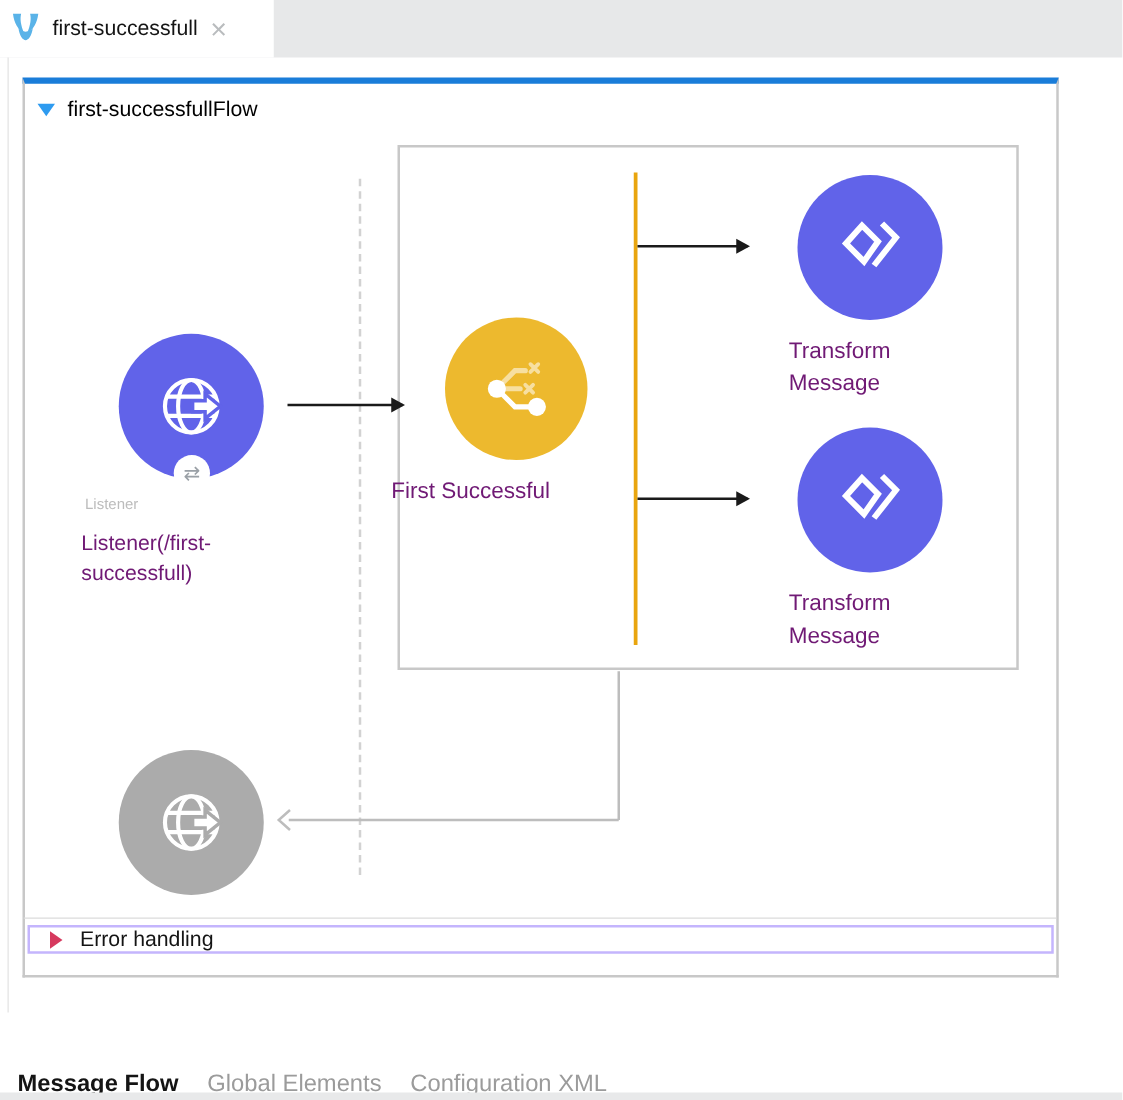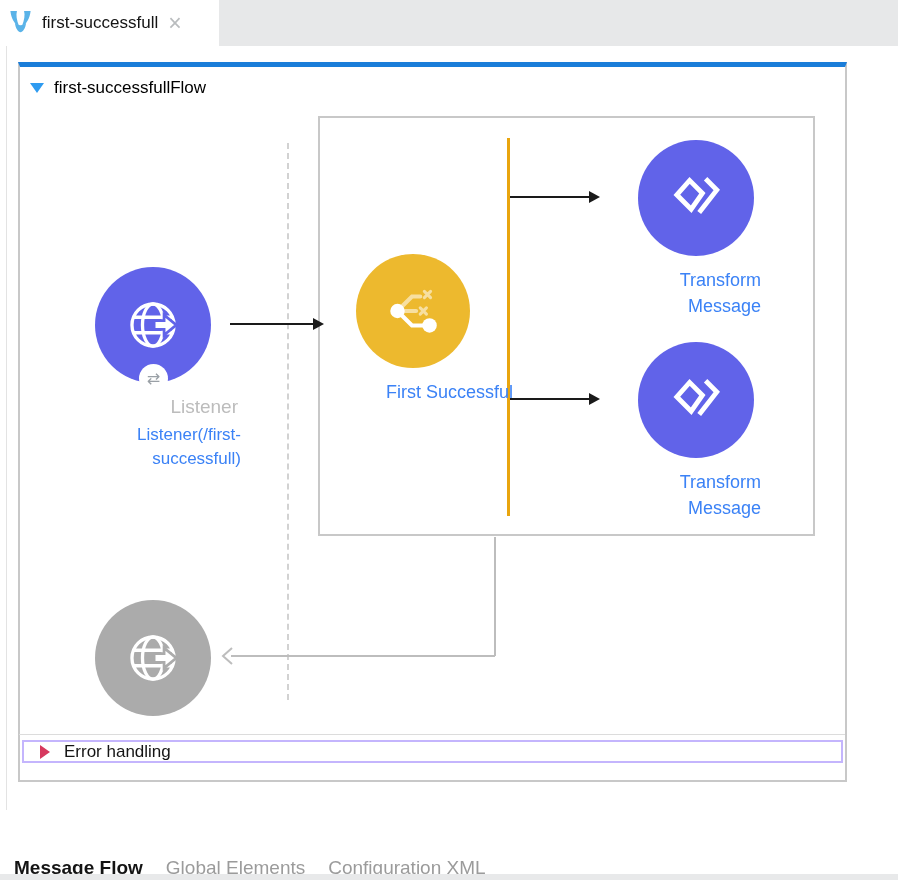--- a/index.html
+++ b/index.html
@@ -41,23 +41,23 @@
   #fs-circle       { left:356px; top:254px; width:114px; height:114px; background:#edb92e; }
   #t1-circle       { left:638px; top:140px; width:116px; height:116px; background:#6163e9; }
   #t2-circle       { left:638px; top:342px; width:116px; height:116px; background:#6163e9; }
   #ghost-circle    { left:95px; top:600px; width:116px; height:116px; background:#ababab; }
 
   #listener-badge { left:139px; top:364px; width:29px; height:29px; border-radius:50%; background:#fff;
                     display:flex; align-items:center; justify-content:center;
                     color:#9aa0a6; font-size:16px; }
 
   
-  .node-label { text-align:right; color:#3b82f6; }
-  #listener-type-label { left:68px; top:396px; width:170px; text-align:right;
-                         color:#bcbcbc; font-size:19px; }
+  .node-label { text-align:left; color:#701a75; }
+  #listener-type-label { left:68px; top:396px; width:170px; text-align:left;
+                         color:#bcbcbc; font-size:12px; }
   #listener-name { left:65px; top:423px; width:176px; font-size:17px; line-height:24px; }
   #fs-label { left:313px; top:382px; width:200px; font-size:18px; font-weight:500; }
   #t1-label { left:631px; top:267px; width:130px; font-size:18px; line-height:26px; }
   #t2-label { left:631px; top:469px; width:130px; font-size:18px; line-height:26px; }
 
   
   .arrow { height:2px; background:#1a1a1a; }
   .arrow::after { content:''; position:absolute; right:-2px; top:-5px; width:0; height:0;
                   border-top:6px solid transparent; border-bottom:6px solid transparent;
                   border-left:11px solid #1a1a1a; }

